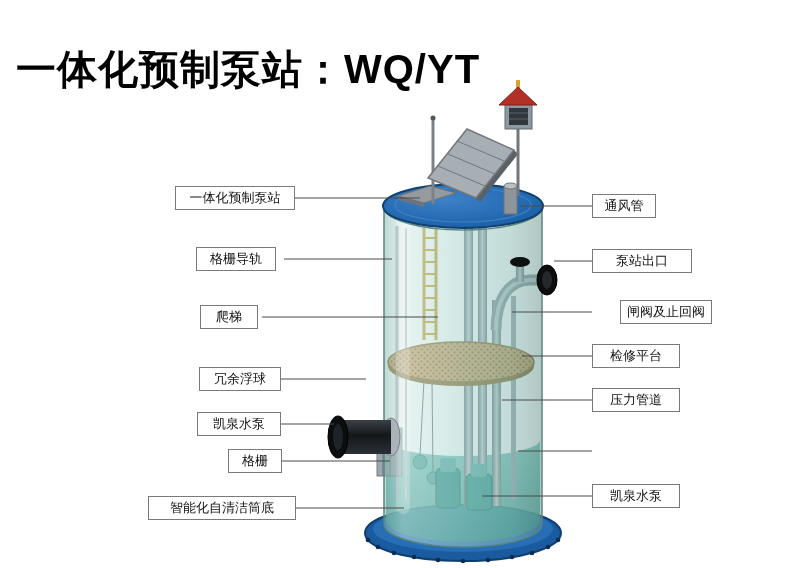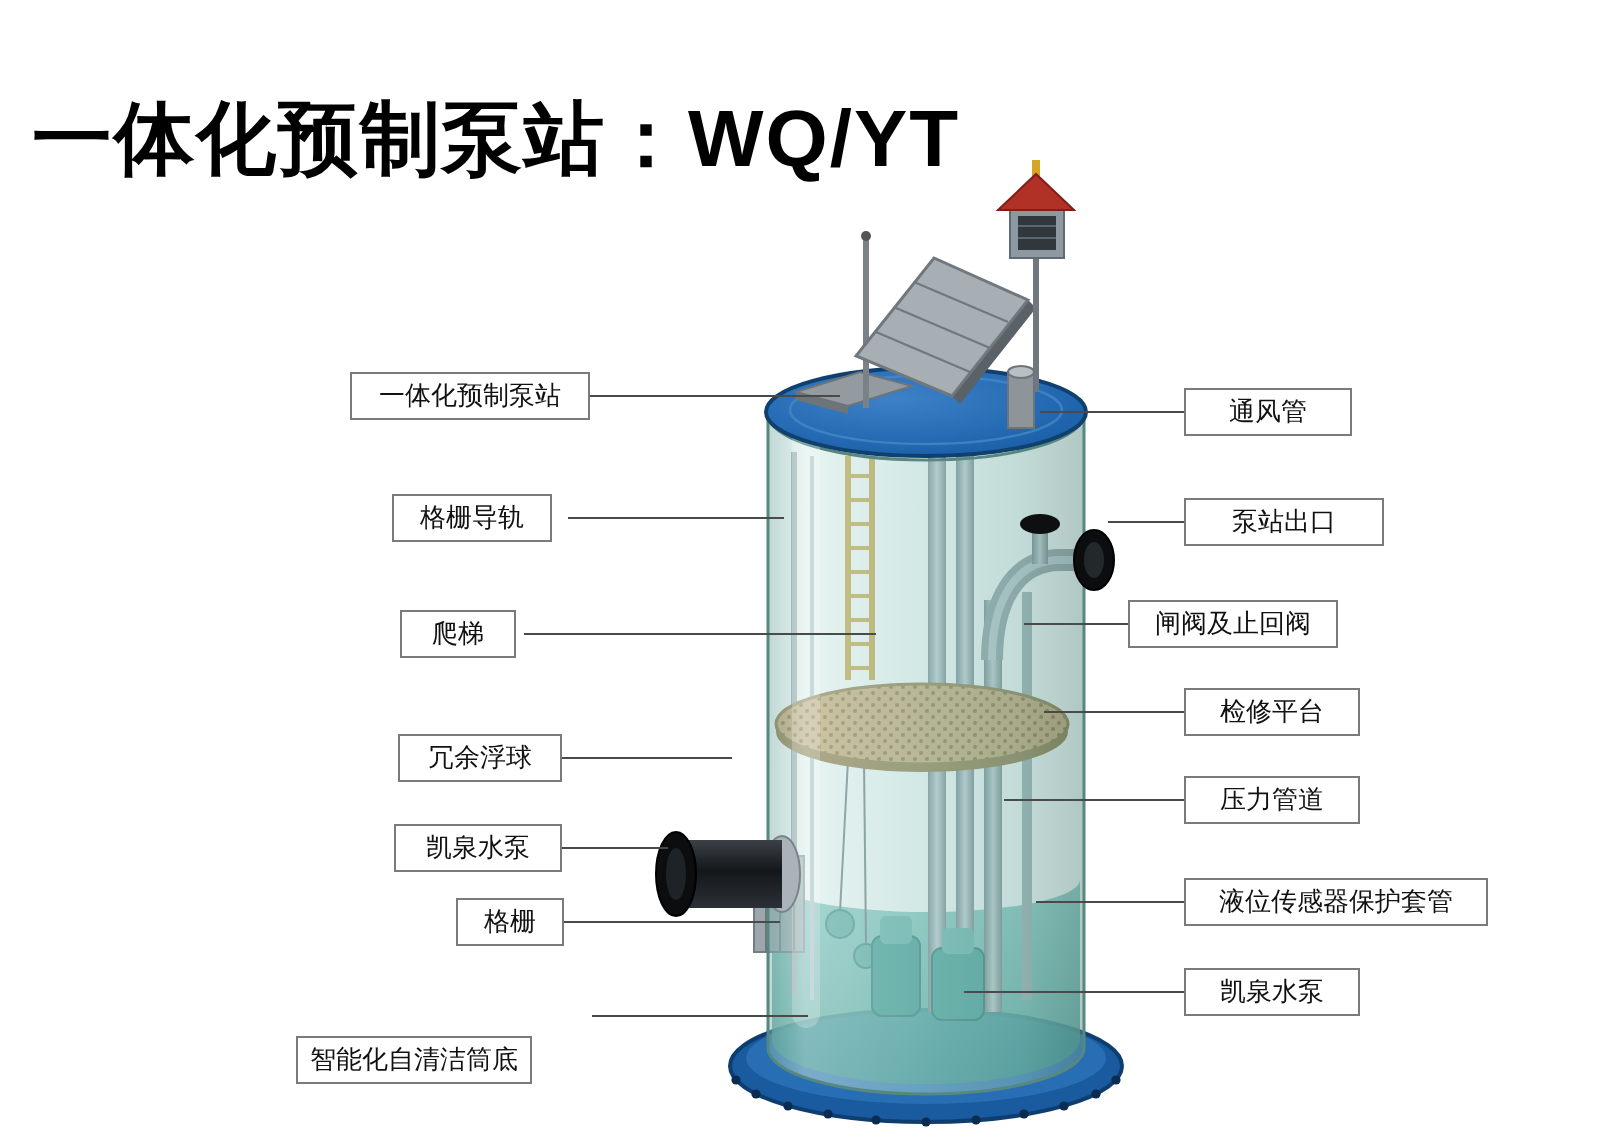--- a/index.html
+++ b/index.html
@@ -219,23 +219,22 @@
   </svg>
 
   <div class="page-title">一体化预制泵站：WQ/YT</div>
 
   <div class="label-box" style="left:175px;top:186px;width:120px">一体化预制泵站</div>
   <div class="label-box" style="left:196px;top:247px;width:80px">格栅导轨</div>
   <div class="label-box" style="left:200px;top:305px;width:58px">爬梯</div>
   <div class="label-box" style="left:199px;top:367px;width:82px">冗余浮球</div>
   <div class="label-box" style="left:197px;top:412px;width:84px">凯泉水泵</div>
   <div class="label-box" style="left:228px;top:449px;width:54px">格栅</div>
-  <div class="label-box" style="left:148px;top:518px;width:118px">智能化自清洁筒底</div>
-
-  <div class="label-box" style="left:592px;top:194px;width:84px">通风管</div>
+  <div class="label-box" style="left:148px;top:496px;width:148px">智能化自清洁筒底</div>
+
+  <div class="label-box" style="left:592px;top:194px;width:64px">通风管</div>
   <div class="label-box" style="left:592px;top:249px;width:100px">泵站出口</div>
-  <div class="label-box" style="left:564px;top:300px;width:105px">闸阀及止回阀</div>
+  <div class="label-box" style="left:620px;top:300px;width:92px">闸阀及止回阀</div>
   <div class="label-box" style="left:592px;top:388px;width:88px">压力管道</div>
   <div class="label-box" style="left:592px;top:344px;width:88px">检修平台</div>
-  <div class="label-box" style="left:592px;top:439px;width:152px">液位传感器保护套管</div>
   <div class="label-box" style="left:592px;top:484px;width:88px">凯泉水泵</div>
 
 </div>
 
 </body></html>

